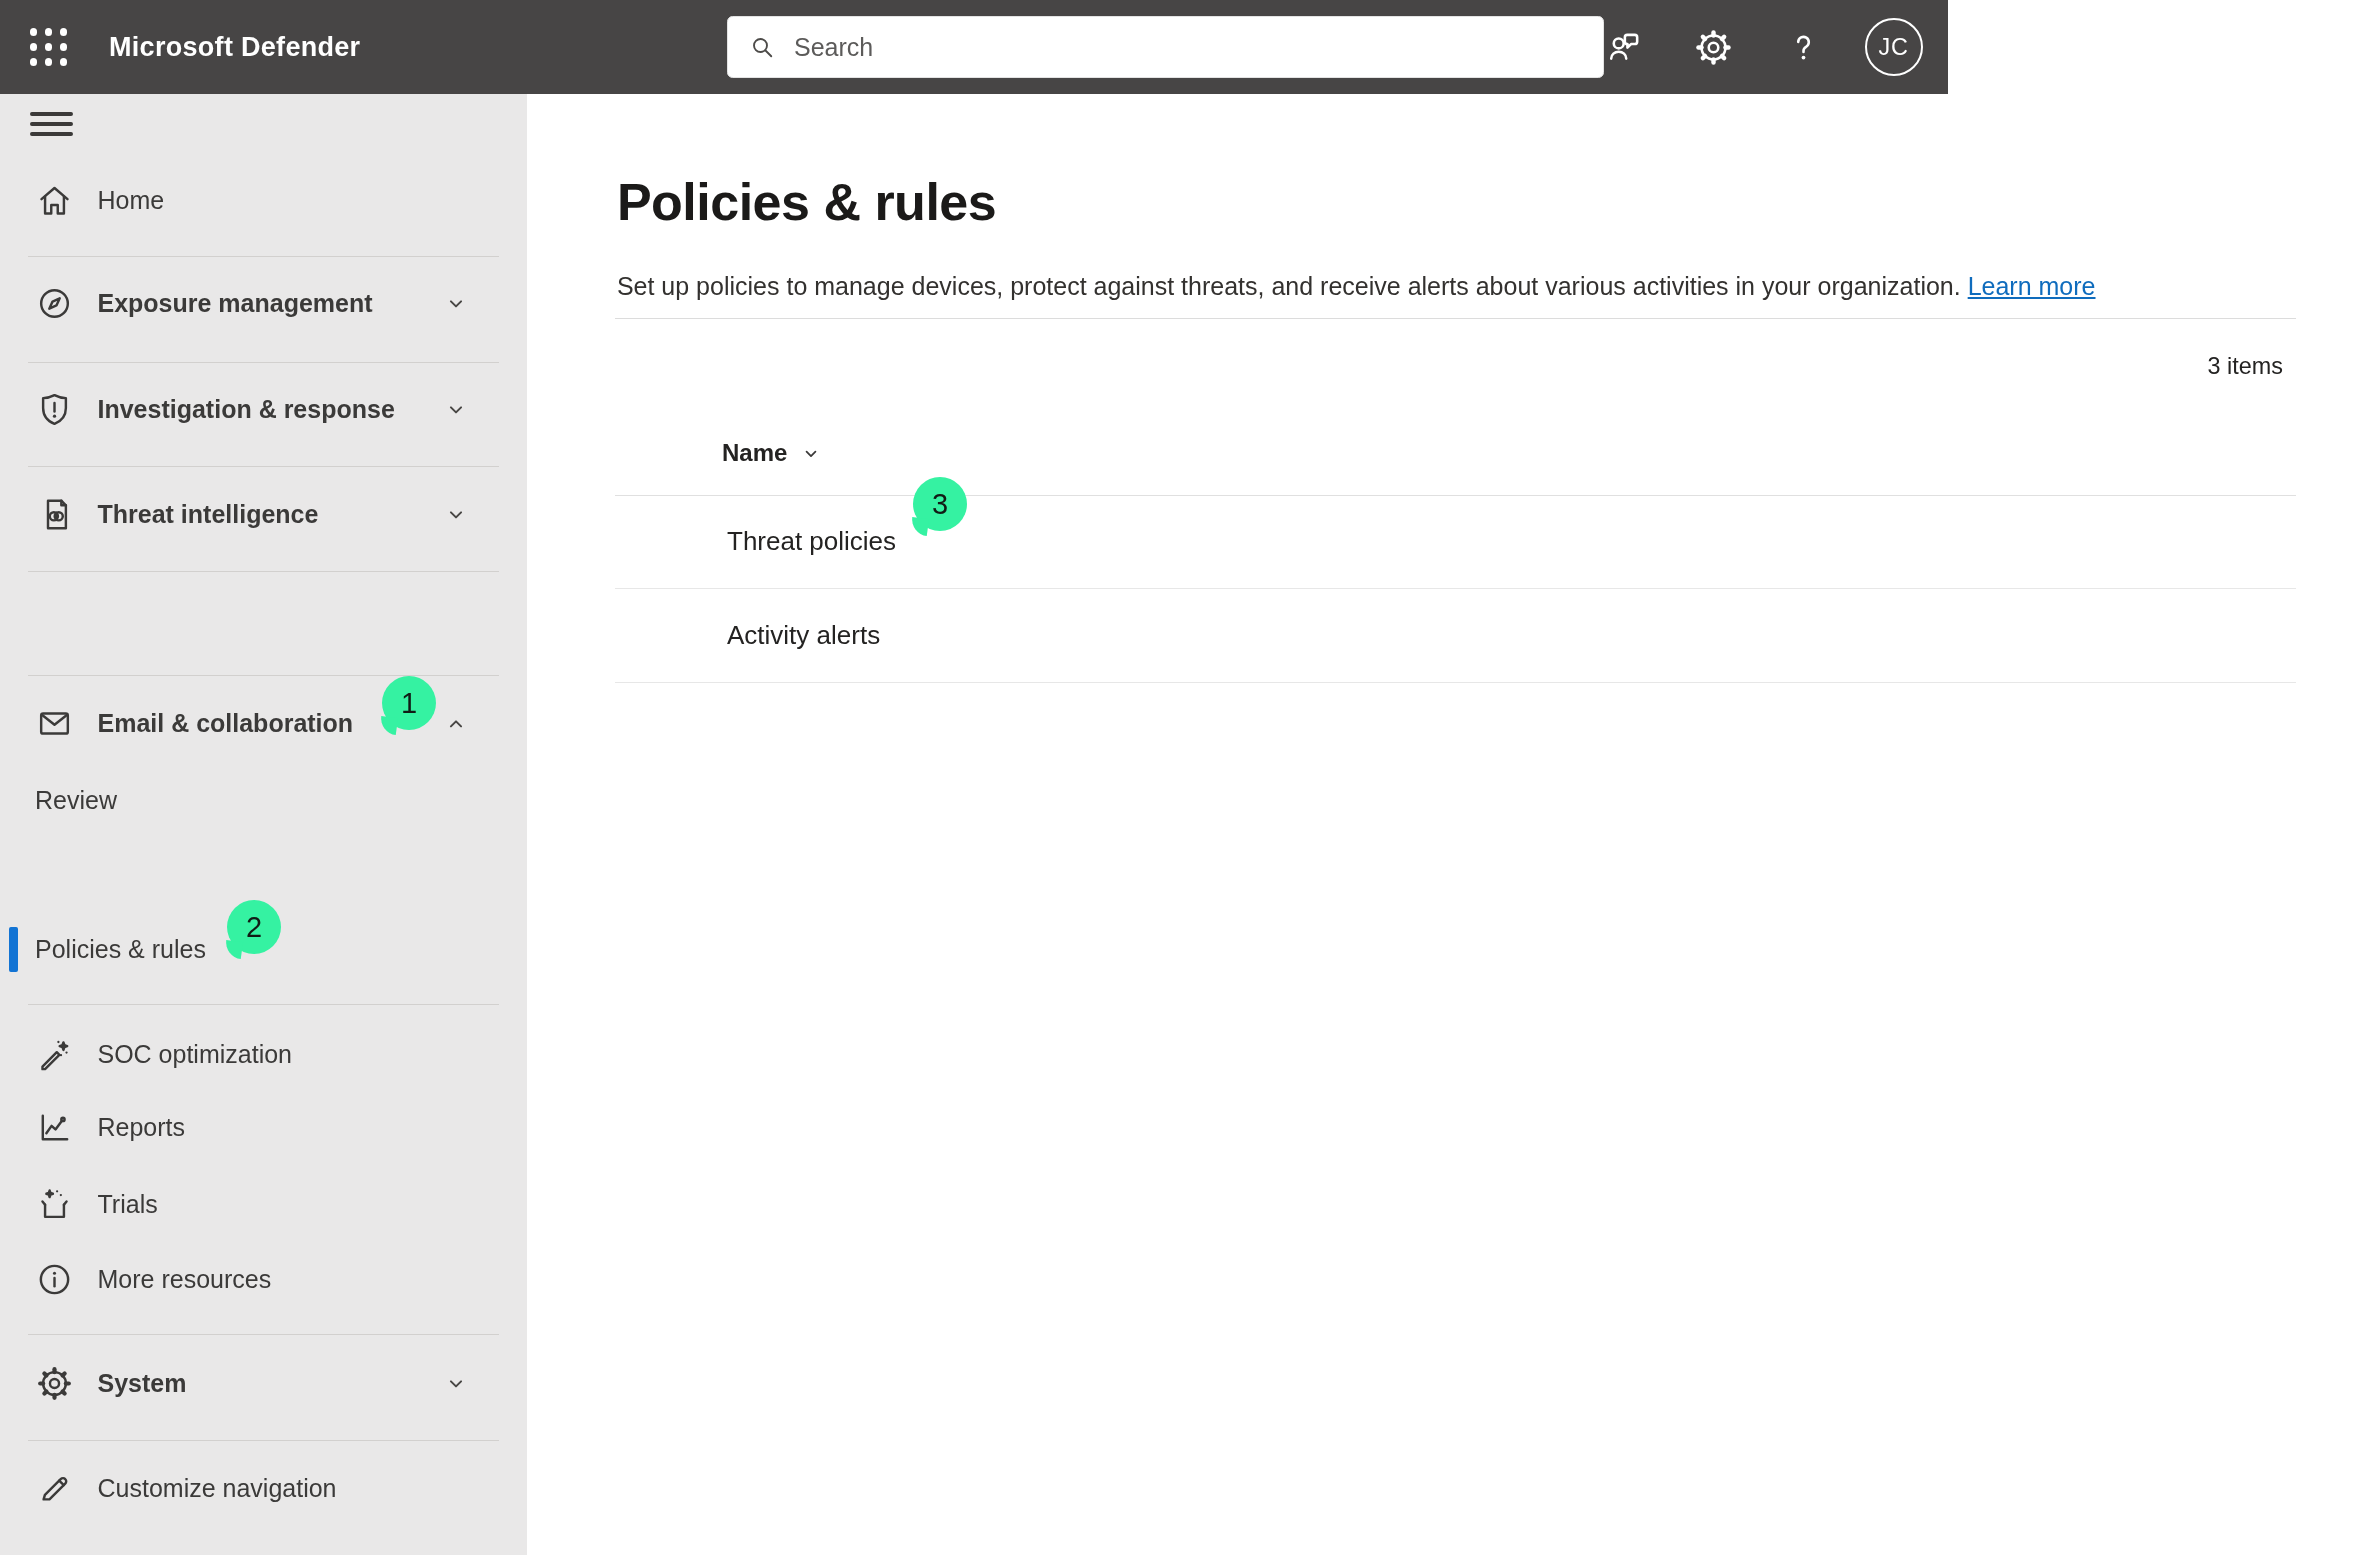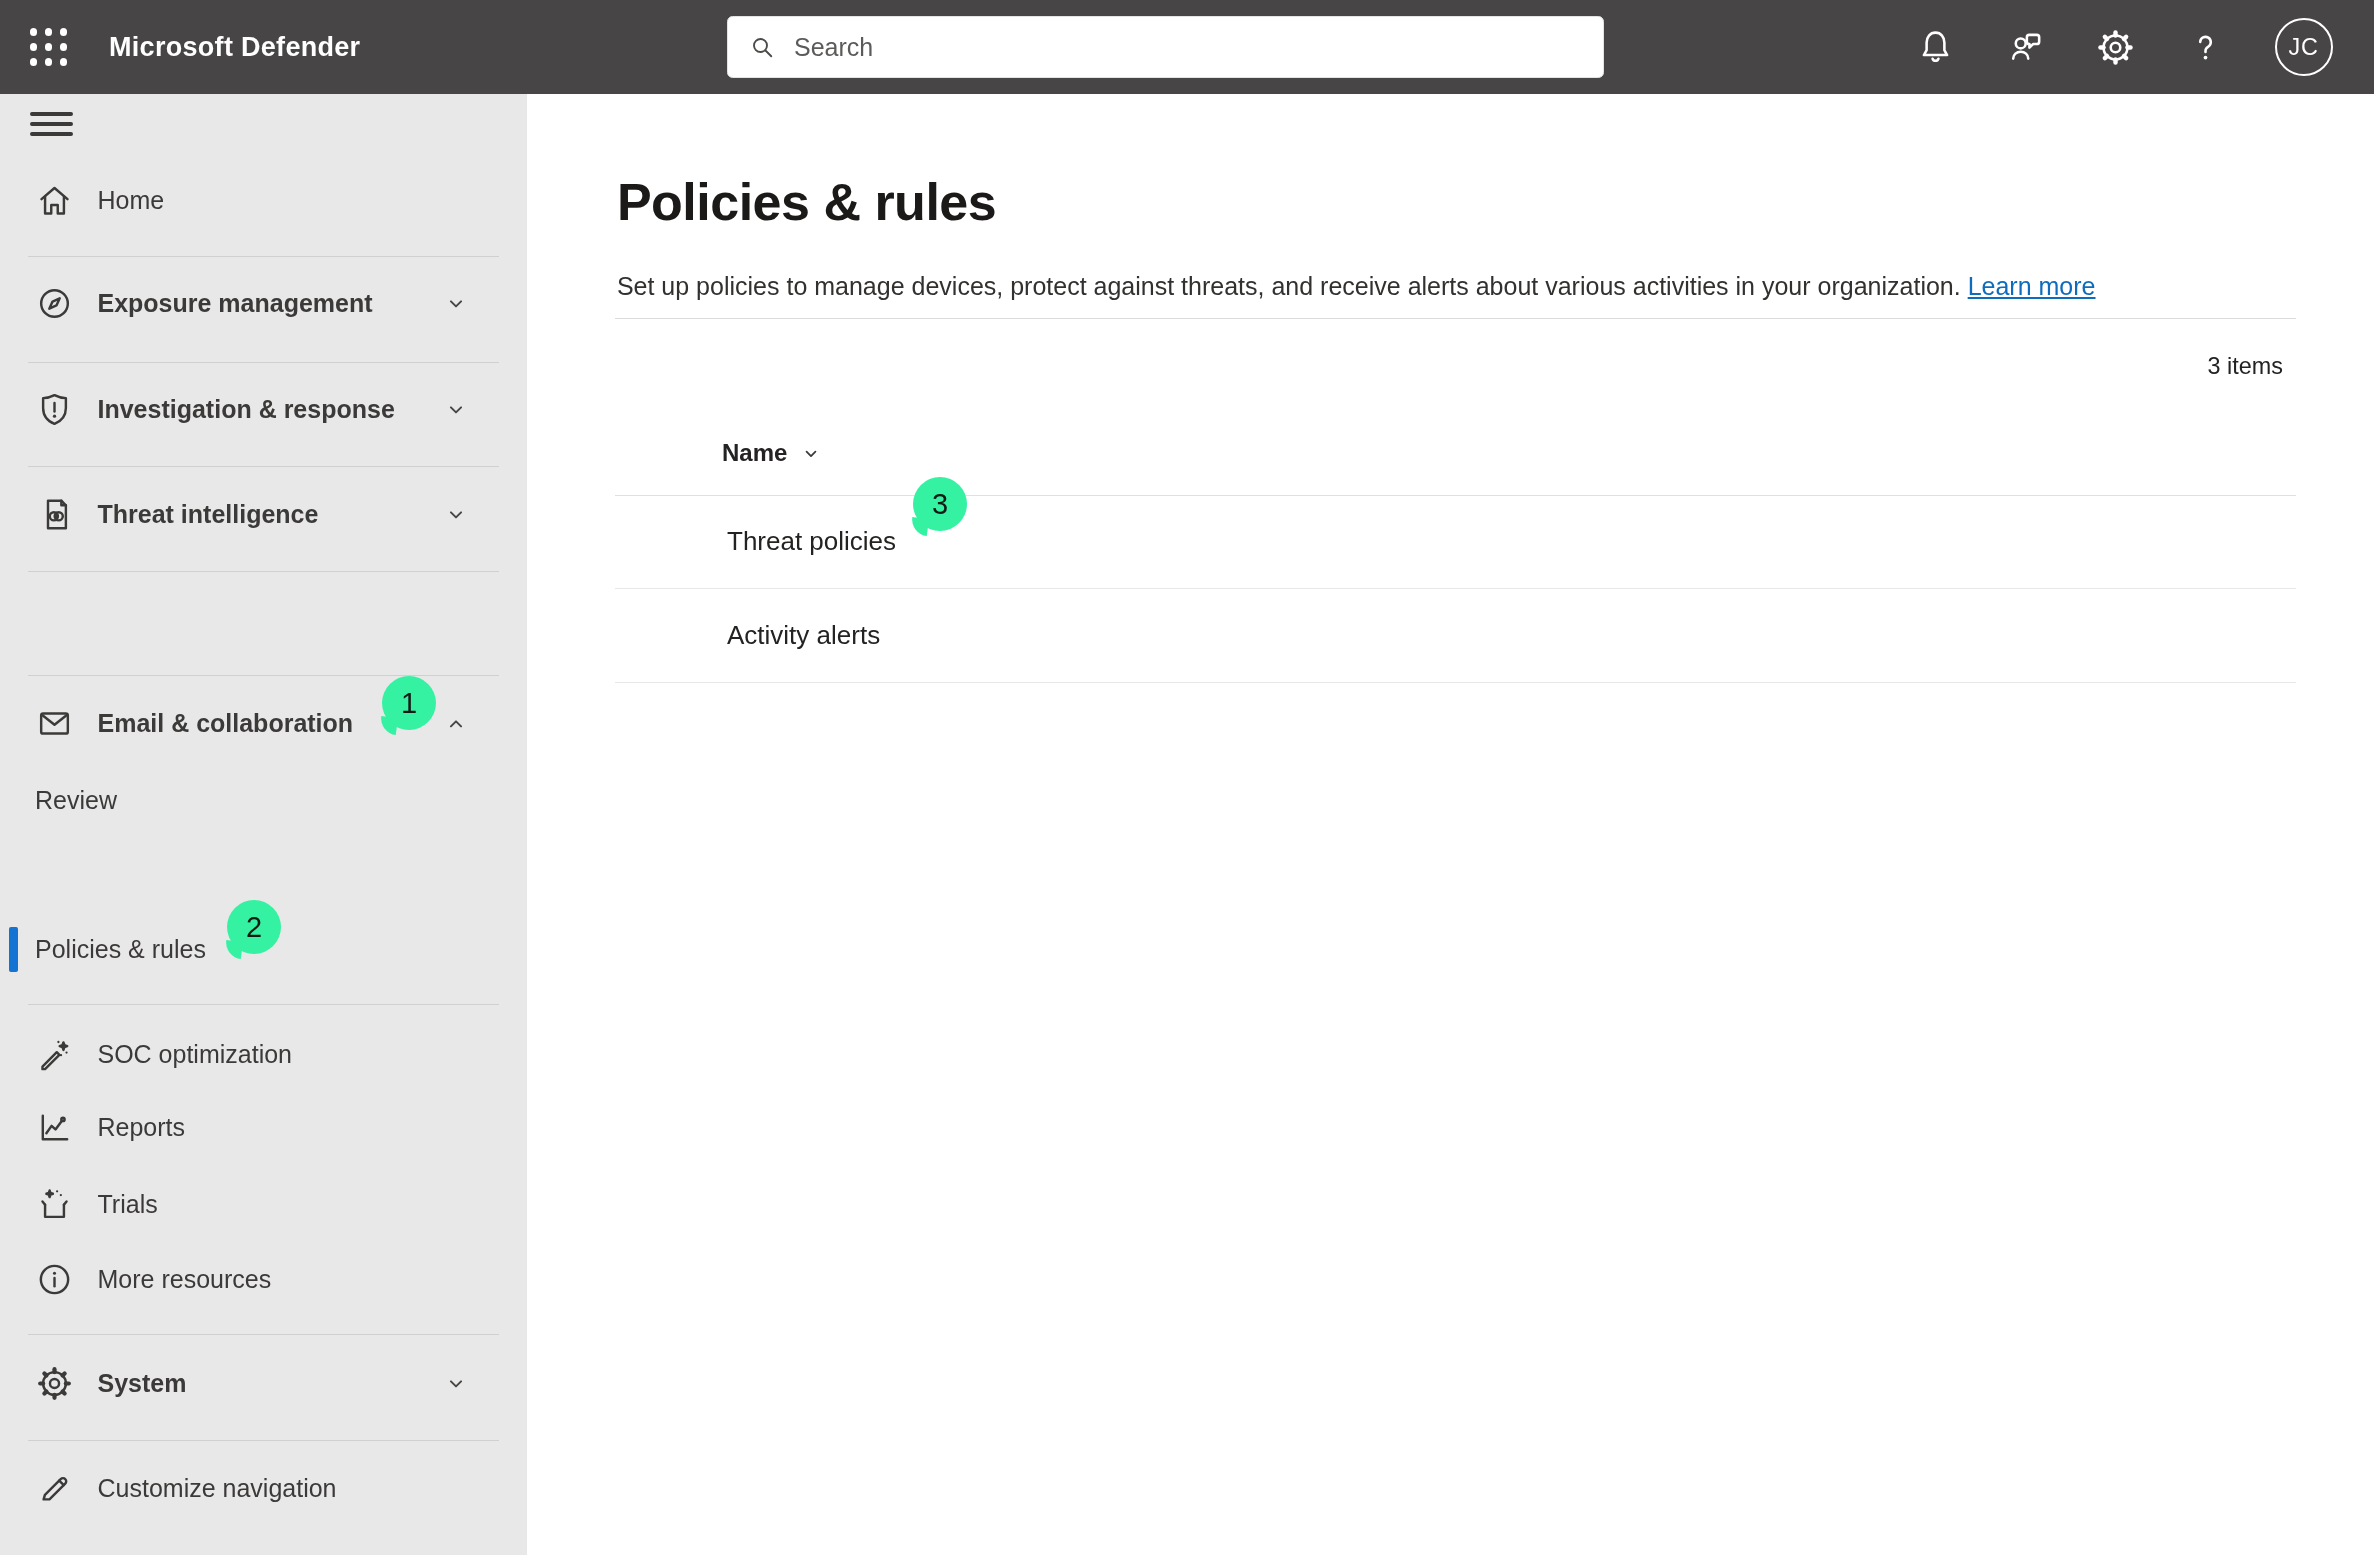--- a/index.html
+++ b/index.html
@@ -6,31 +6,31 @@
   html,body { width:2380px; height:1561px; overflow:hidden; background:#fff;
               font-family:"Liberation Sans", sans-serif; color:#242322; }
 
   
   .ic svg{display:block}
   .ic path,.ic circle,.ic rect,.ic line,.ic polyline{fill:none;stroke:currentColor;stroke-width:1.5;stroke-linecap:round;stroke-linejoin:round}
   .ic .fill{fill:currentColor;stroke:none}
   .ic .thick{stroke-width:2.6}
 
   
-  .topbar{position:absolute;top:0;left:0;width:2374px;height:94px;background:var(--topbar-bg,#474545);color:#fff;z-index:10}
+  .topbar{position:absolute;top:0;left:0;width:1948px;height:94px;background:var(--topbar-bg,#474545);color:#fff;z-index:10}
   .waffle{position:absolute;left:7.5px;top:0;width:82px;height:94px;display:flex;align-items:center;justify-content:center;cursor:pointer}
   .waffle-grid{display:grid;grid-template-columns:repeat(3,7.5px);grid-template-rows:repeat(3,7.5px);gap:7.5px}
   .waffle-grid i{width:7.5px;height:7.5px;border-radius:50%;background:#fff}
   .app-title{position:absolute;left:109px;top:0;height:94px;display:flex;align-items:center;font-size:27px;font-weight:700;letter-spacing:0.3px}
   .search{position:absolute;left:727px;top:16px;width:877px;height:62px;background:#fff;border:0.9px solid #e3e3e3;border-radius:5.6px;display:flex;align-items:center;padding:0 19px;color:#5c5b5a}
   .search .ic{margin-right:17px;color:#4d4b49}
   .search input{flex:1;border:none;outline:none;background:transparent;font-size:25px;color:#242322;font-family:inherit}
   .search input::placeholder{color:#5c5b5a;opacity:1}
   .top-actions{position:absolute;right:9.4px;top:0;height:94px;display:flex;align-items:center}
-  .top-btn{width:90px;height:94px;display:flex;align-items:center;justify-content:flex-start;cursor:pointer;color:#fff}
+  .top-btn{width:90px;height:94px;display:flex;align-items:center;justify-content:center;cursor:pointer;color:#fff}
   .avatar{width:58px;height:58px;border-radius:50%;border:2.8px solid #fff;display:flex;align-items:center;justify-content:center;font-size:23.4px;letter-spacing:0.9px;font-weight:400}
 
   
   .sidebar{position:absolute;left:0;top:88px;width:527px;height:1467px;background:var(--sidebar-bg,#e9e8e8);color:#3b3a39;z-index:5}
   .hamburger{position:absolute;left:30px;top:24px;width:43px;height:24px;display:flex;flex-direction:column;justify-content:space-between;cursor:pointer}
   .hamburger i{display:block;height:3.7px;background:#3b3a39;border-radius:1.9px}
   .nav-row{position:absolute;left:0;right:0;height:75px;display:flex;align-items:center;padding:0 28px 0 34px;cursor:pointer}
   .nav-row .ic{width:41px;display:flex;justify-content:center;margin-right:22.5px;flex:none}
   .nav-label{font-size:25px;white-space:nowrap}
   .nav-label.bold{font-weight:700}

